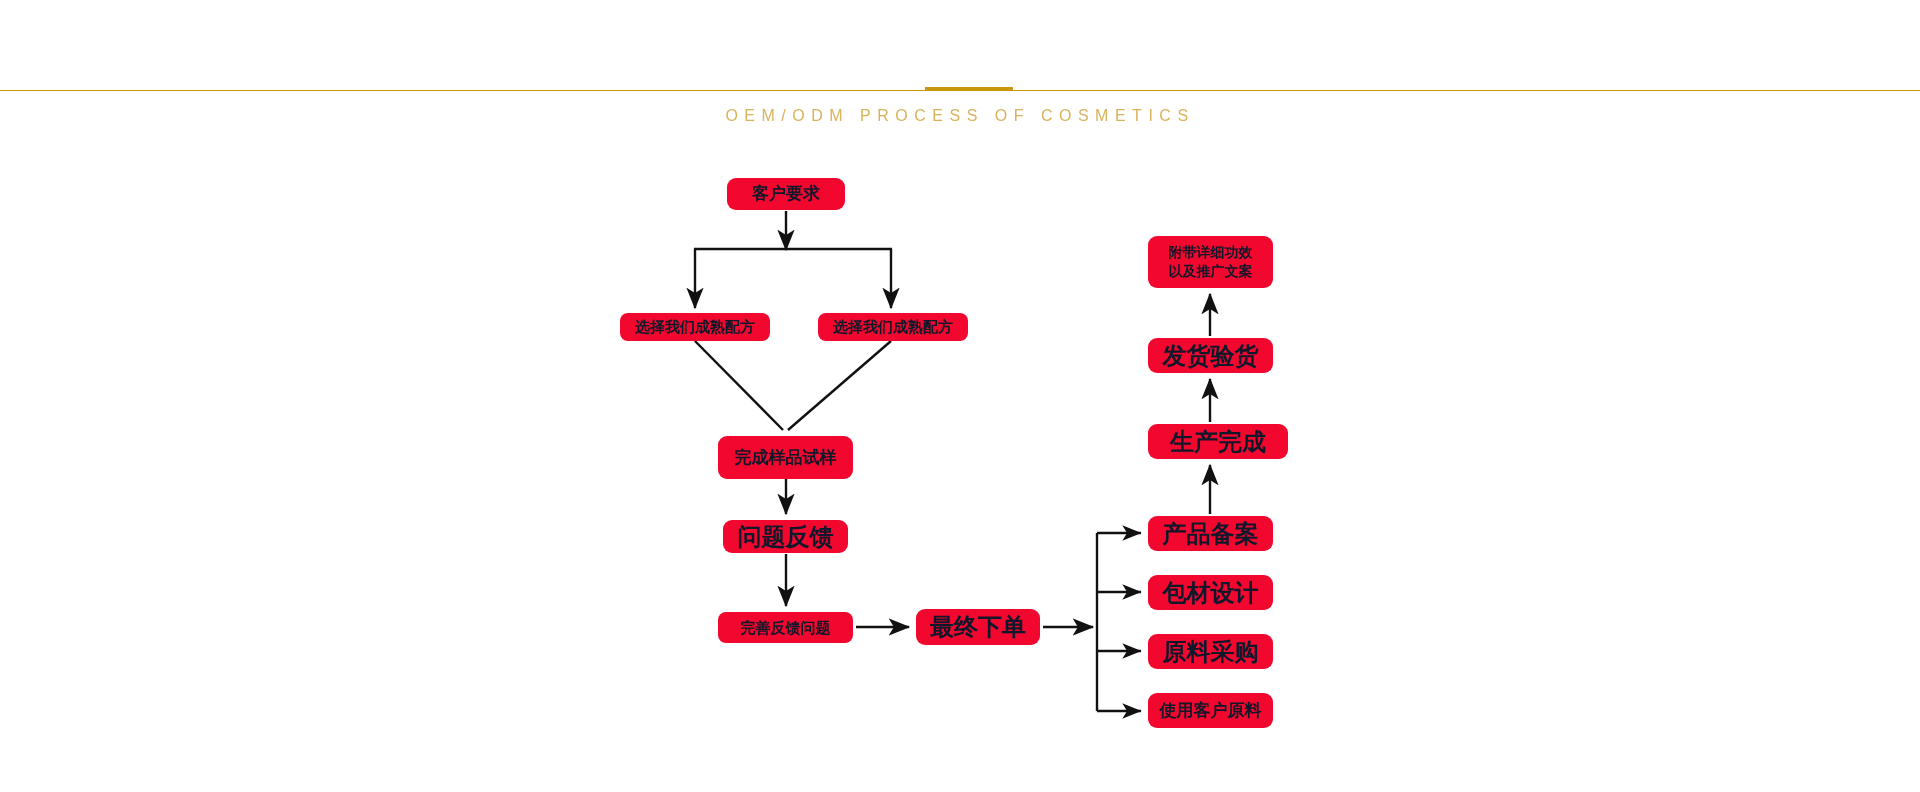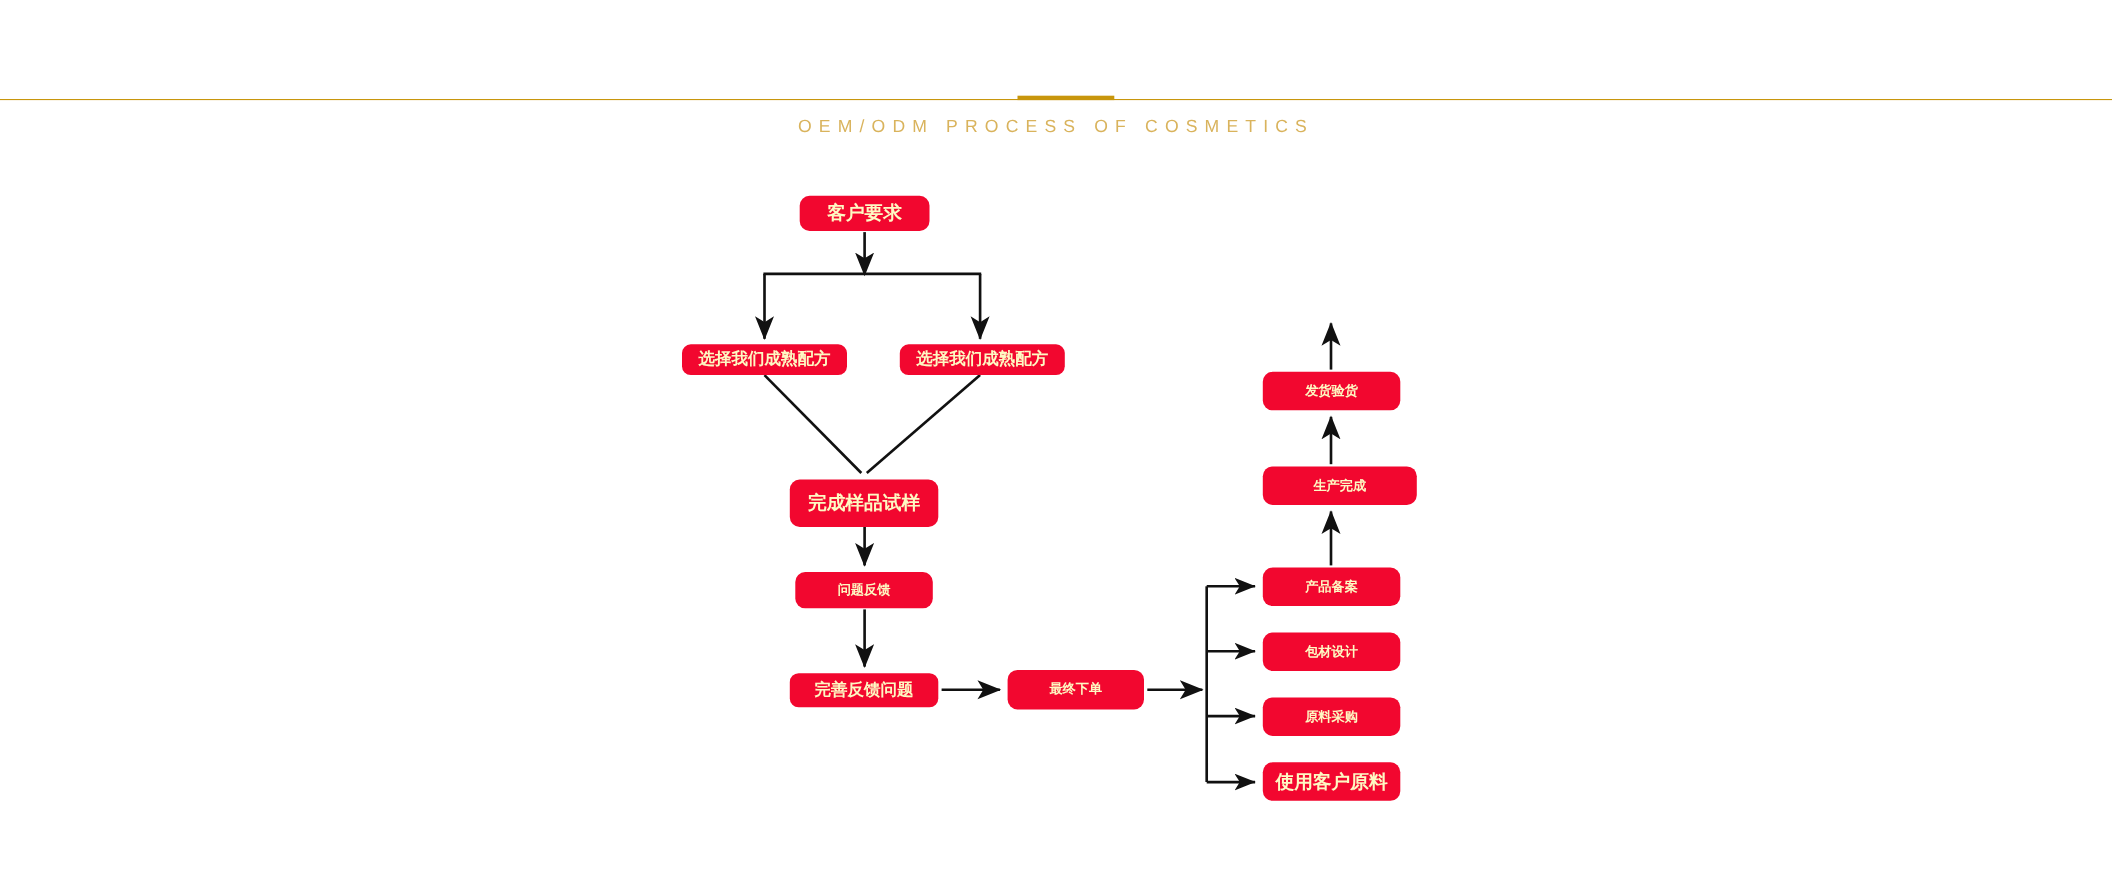--- a/index.html
+++ b/index.html
@@ -66,34 +66,34 @@
     position: absolute;
     left: 0; top: 0;
     width: 1920px; height: 792px;
     pointer-events: none;
   }
 
   
   .node {
     position: absolute;
     background: #f2072f;
-    color: #fef9c3;
+    color: #0f172a;
     border-radius: 9px;
     display: flex;
     align-items: center;
     justify-content: center;
     text-align: center;
     font-weight: bold;
     white-space: nowrap;
     z-index: 5;
     line-height: 1.15;
   }
   .node.small { font-size: 15px; border-radius: 8px; }
   .node.med   { font-size: 17px; }
-  .node.big   { font-size: 12px; }
+  .node.big   { font-size: 24px; }
   .node.two-line { white-space: normal; line-height: 1.35; font-size: 14px; }
 
   
   #n-customer-req     { left: 727px;  top: 178px; width: 118px; height: 32px; }
   #n-choose-formula   { left: 620px;  top: 313px; width: 150px; height: 28px; }
   #n-sample-by-need   { left: 818px;  top: 313px; width: 150px; height: 28px; }
   #n-sample-done      { left: 718px;  top: 436px; width: 135px; height: 43px; }
   #n-issue-feedback   { left: 723px;  top: 520px; width: 125px; height: 33px; }
   #n-fix-feedback     { left: 718px;  top: 612px; width: 135px; height: 31px; }
   #n-final-order      { left: 916px;  top: 609px; width: 124px; height: 36px; }
@@ -185,14 +185,18 @@
   <div class="node big" id="n-package-design">包材设计</div>
 
   <div class="node big" id="n-material-buy">原料采购</div>
 
   <div class="node med" id="n-client-material">使用客户原料</div>
 
   <div class="node big" id="n-production-done">生产完成</div>
 
   <div class="node big" id="n-ship-inspect">发货验货</div>
 
+  <div class="node two-line" id="n-promo-copy">
+    <span>附带详细功效</span>
+    <span>以及推广文案</span>
+  </div>
 
 </div>
 
 </body></html>

